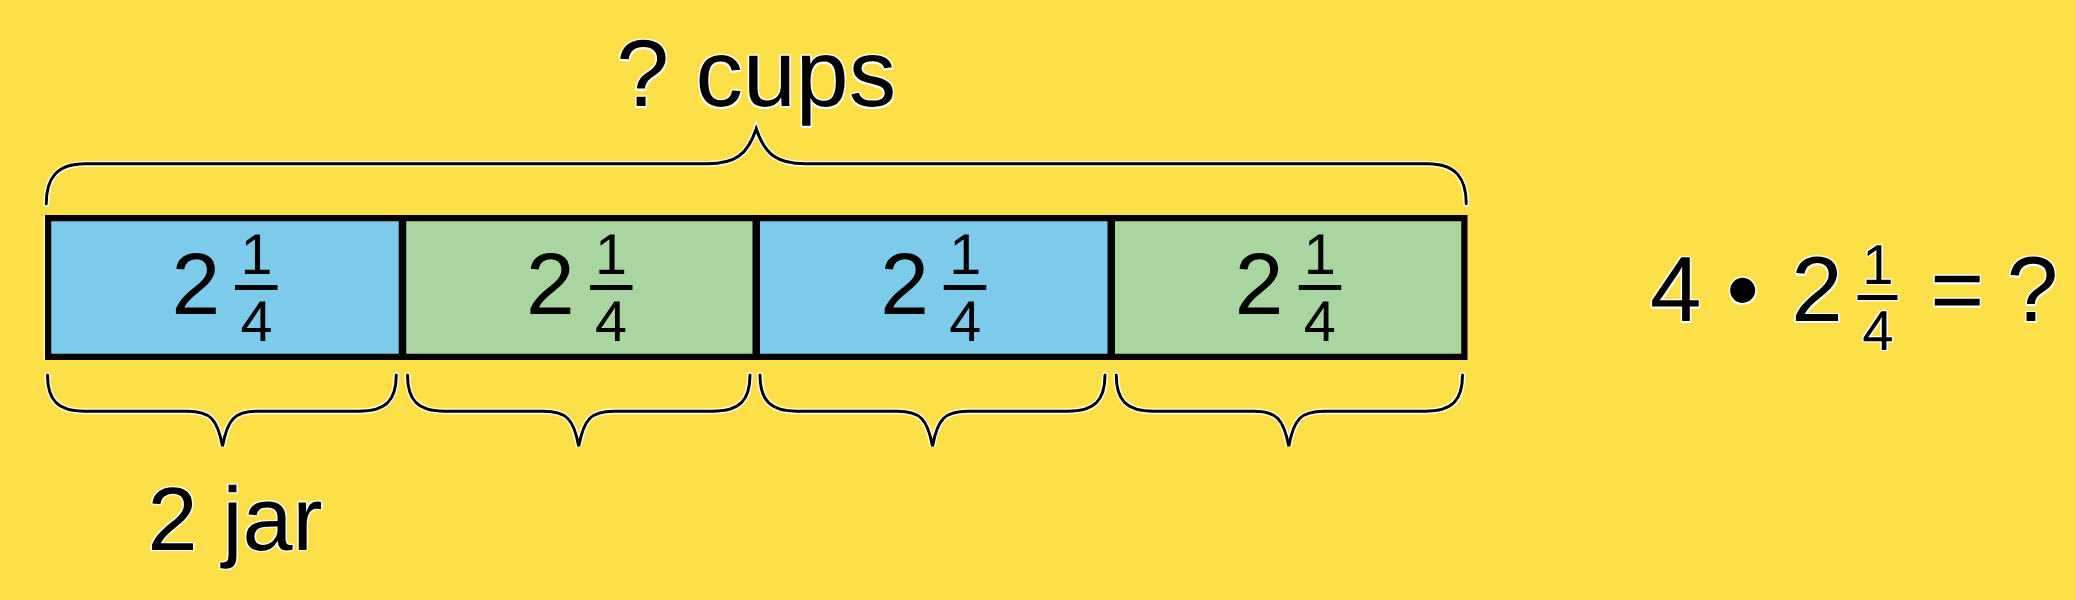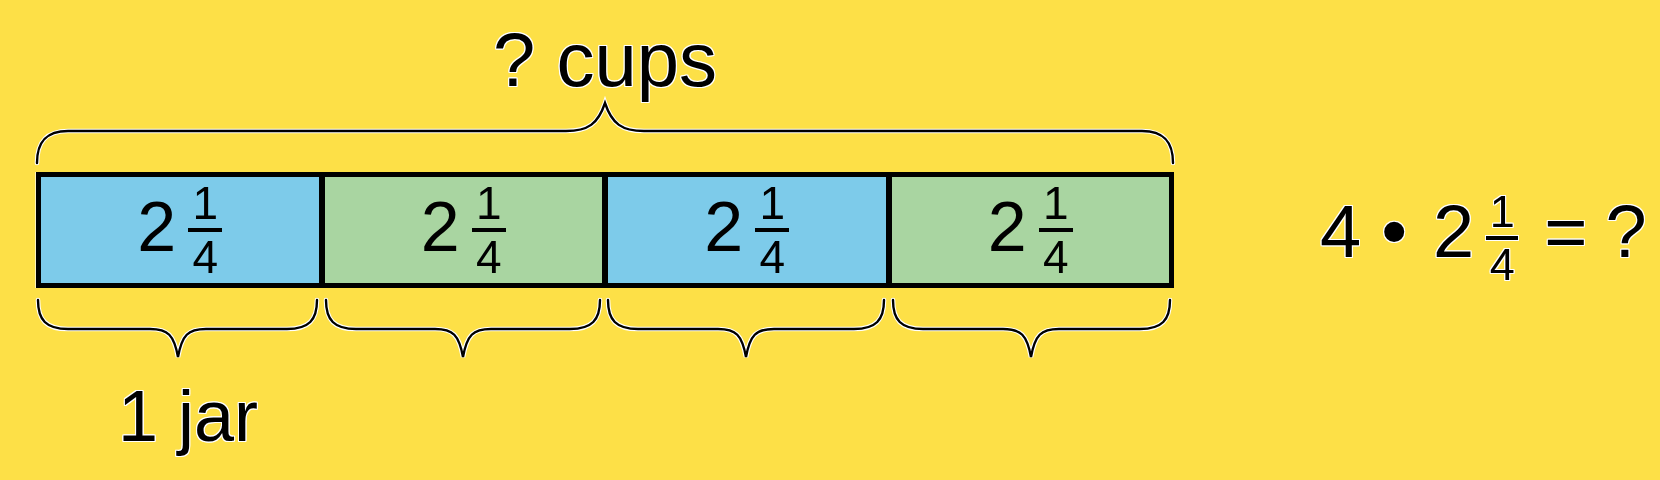--- a/index.html
+++ b/index.html
@@ -111,21 +111,21 @@
     <div class="seg seg-green">
       <span class="whole">2</span>
       <span class="frac">
         <span class="num">1</span>
         <span class="bar"></span>
         <span class="den">4</span>
       </span>
     </div>
   </div>
 
-  <div id="bottom-label" class="halo-text">1 jar</div>
+  <div id="bottom-label" class="halo-text">2 jar</div>
 
   <div id="equation">
     <span class="t halo-text">4</span>
     <span class="t dot halo-text">•</span>
     <span class="t whole halo-text">2</span>
     <span class="frac halo-text">
       <span class="num">1</span>
       <span class="bar"></span>
       <span class="den">4</span>
     </span>

